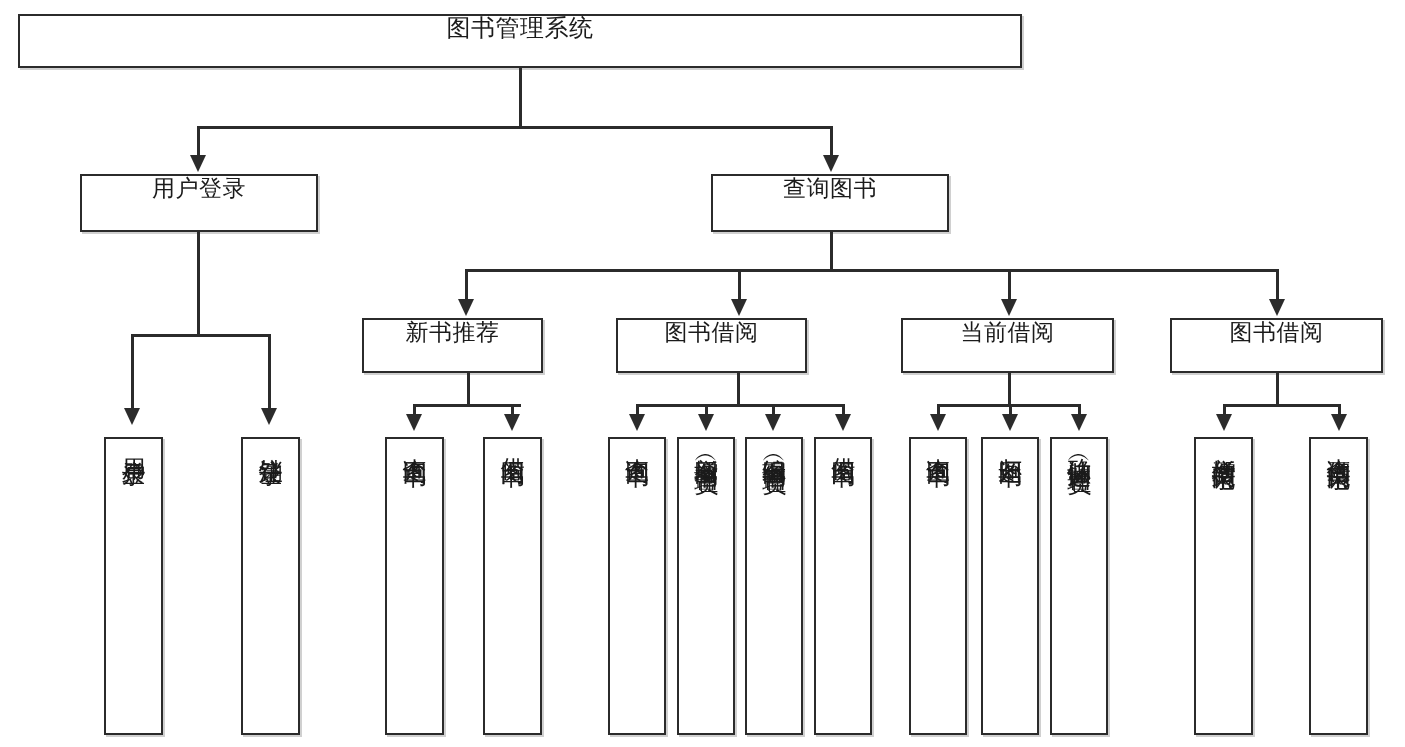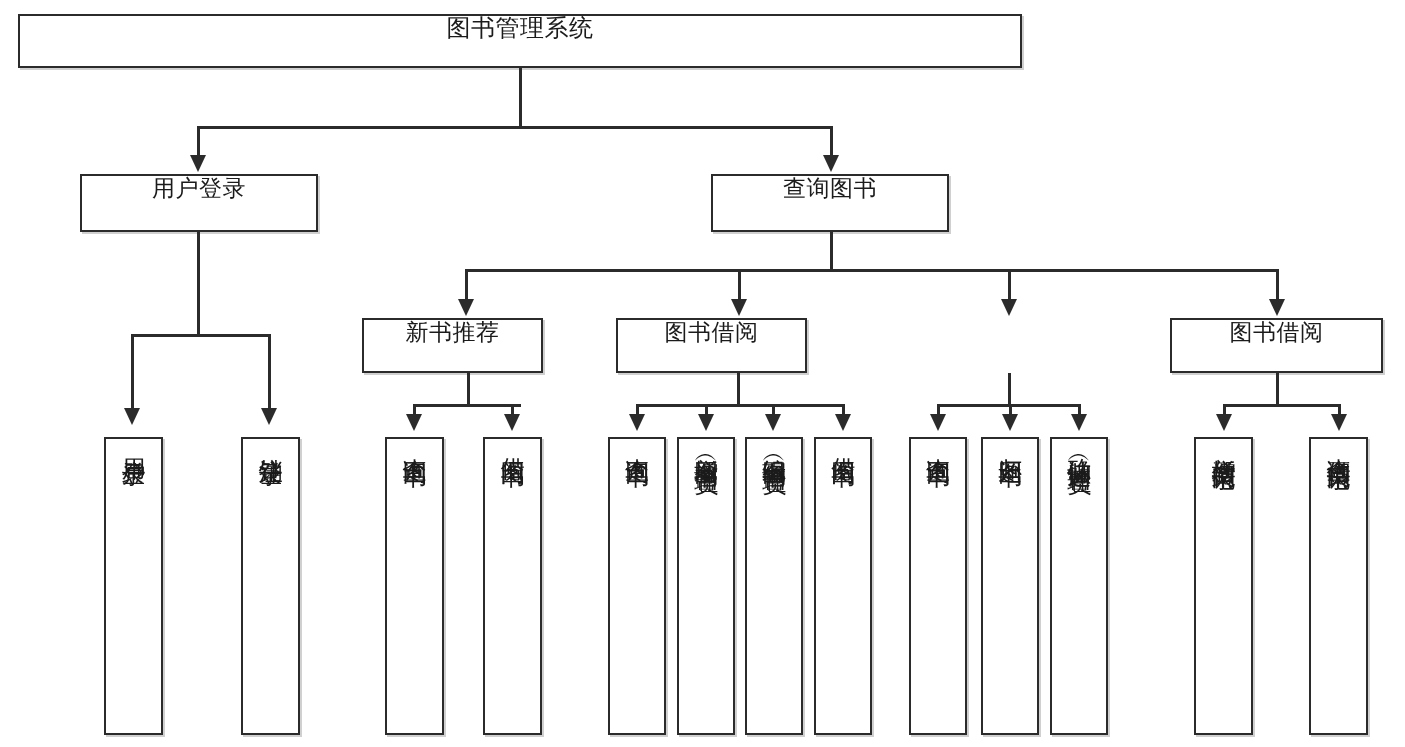--- a/index.html
+++ b/index.html
@@ -117,20 +117,23 @@
   <div class="arrow" style="left:1001px;top:299px;"></div>
   <div class="ln v" style="left:1276px;top:269px;height:32px;"></div>
   <div class="arrow" style="left:1269px;top:299px;"></div>
 
   <div class="node horiz" id="n-new-book-rec" style="left:362px;top:318px;width:181px;height:55px;">
     <span class="label">新书推荐</span>
   </div>
   <div class="node horiz" id="n-book-borrow" style="left:616px;top:318px;width:191px;height:55px;">
     <span class="label">图书借阅</span>
   </div>
+  <div class="node horiz" id="n-current-borrow" style="left:901px;top:318px;width:213px;height:55px;">
+    <span class="label">当前借阅</span>
+  </div>
   <div class="node horiz" id="n-borrow-record" style="left:1170px;top:318px;width:213px;height:55px;">
     <span class="label">图书借阅</span>
   </div>
 
   <div class="ln v" style="left:467px;top:373px;height:34px;"></div>
   <div class="ln h" style="left:413px;top:404px;width:108px;"></div>
   <div class="ln v" style="left:413px;top:404px;height:12px;"></div>
   <div class="arrow" style="left:406px;top:414px;"></div>
   <div class="ln v" style="left:511px;top:404px;height:12px;"></div>
   <div class="arrow" style="left:504px;top:414px;"></div>

